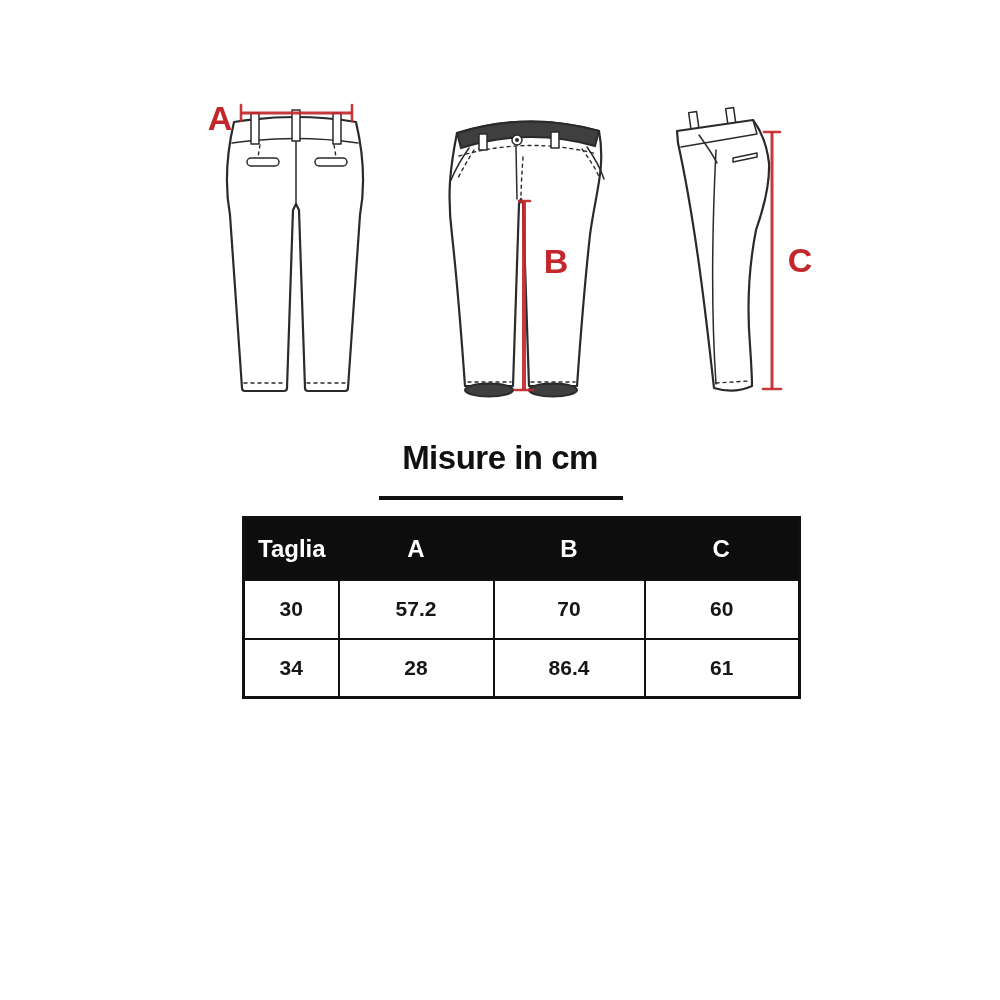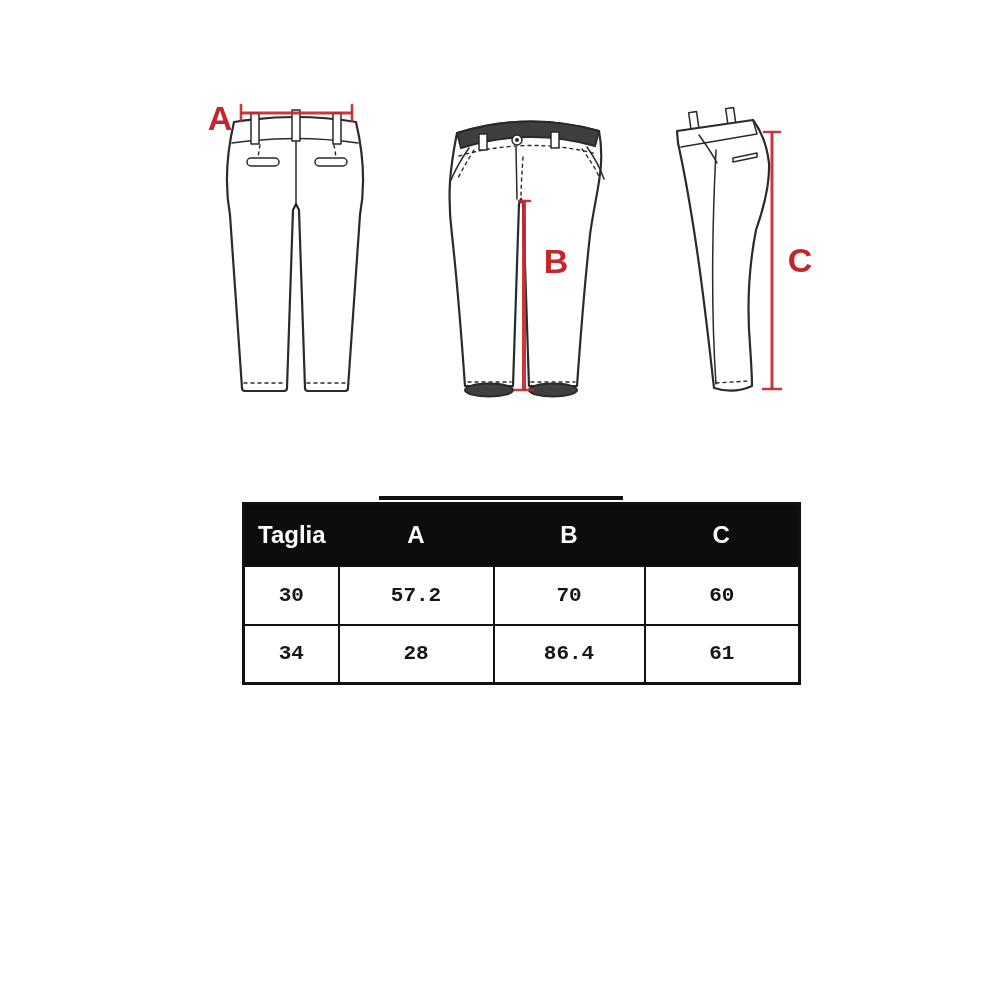--- a/index.html
+++ b/index.html
@@ -38,39 +38,39 @@
     position:absolute;left:0;top:439px;width:1000px;
     text-align:center;
     font-size:33px;font-weight:800;color:#111;
     letter-spacing:-.5px;
   }
   .title-underline{
     position:absolute;left:379px;top:496px;
     width:244px;height:3.5px;background:#111;
   }
   table.size-table{
-    position:absolute;left:242px;top:502px;
+    position:absolute;left:242px;top:516px;
     width:556px;
     border-collapse:collapse;table-layout:fixed;
     border:3px solid var(--table-line);
   }
   table.size-table col.c1{width:95px;}
   table.size-table col.c2{width:155px;}
   table.size-table col.c3{width:151px;}
   table.size-table col.c4{width:155px;}
   table.size-table th{
     background:var(--header-bg);color:var(--header-fg);
     height:62px;font-size:24px;font-weight:800;
     text-align:center;border:none;
   }
   table.size-table th.first{text-align:left;padding-left:13px;}
   table.size-table td{
     height:59px;border:2.5px solid var(--table-line);
     font-size:21px;font-weight:700;color:#161616;
-    text-align:center;background:#fff;font-family:Liberation Mono, monospace;
+    text-align:center;background:#fff;
   }
 </style>
 </head>
 <body>
 
 <div class="canvas">
 
   <svg class="diagram" width="1000" height="430" viewBox="0 0 1000 430">
 
     <g>
@@ -158,20 +158,21 @@
     </g>
 
     <g>
       <path class="red-tick" d="M 764 132 L 780 132"></path>
       <path class="red-line-thin" d="M 772 132 L 772 389"></path>
       <path class="red-tick" d="M 763 389 L 781 389"></path>
     </g>
     <text class="red-label" x="800" y="272" text-anchor="middle">C</text>
   </svg>
 
+  <div class="page-title">Misure in cm</div>
   <div class="title-underline"></div>
 
   <table class="size-table">
     <colgroup>
         <col class="c1">
         <col class="c2">
         <col class="c3">
         <col class="c4">
       </colgroup>
     <thead>

